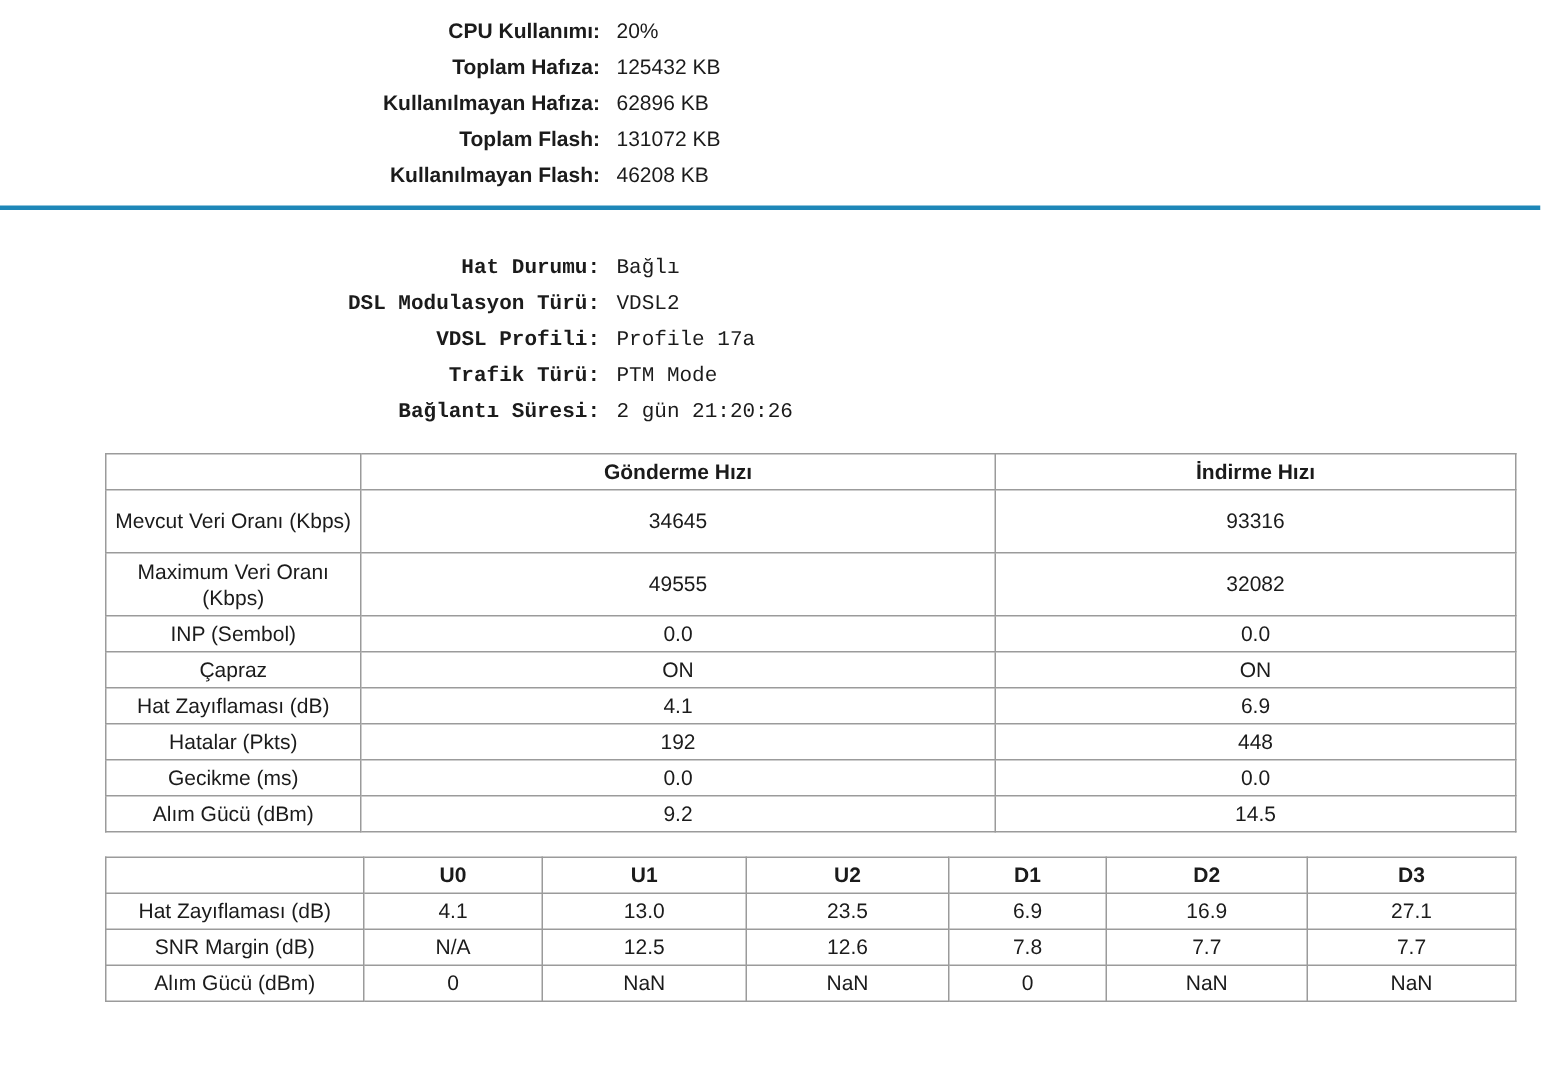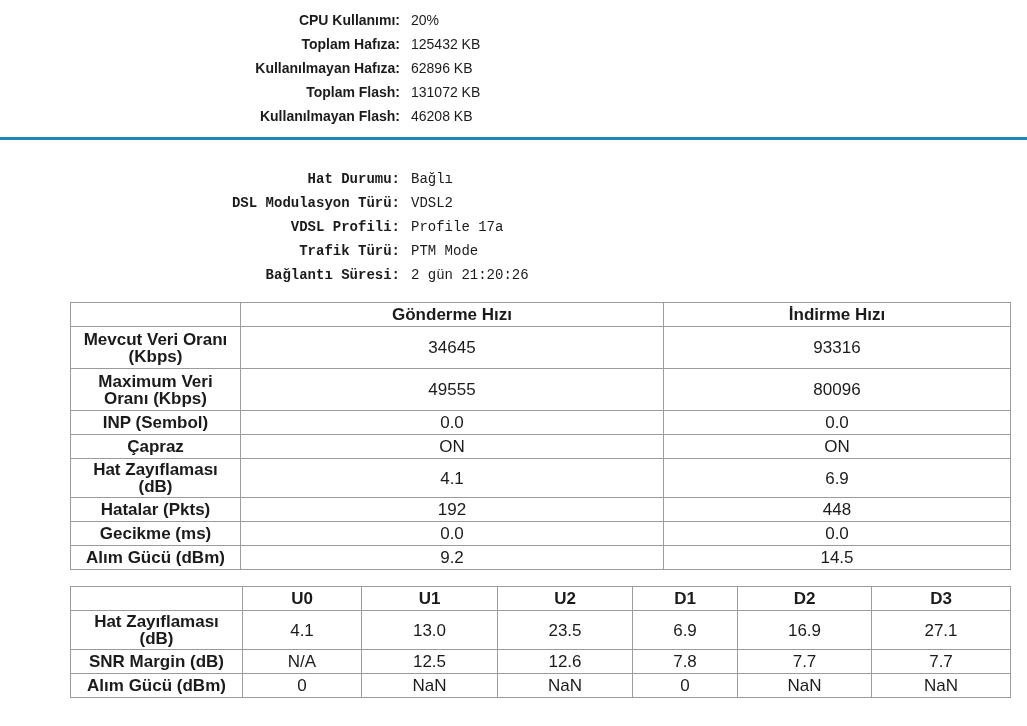--- a/index.html
+++ b/index.html
@@ -27,34 +27,34 @@
   .divider {
     margin-top: 9px;
     height: 3px;
     width: 1027px;
     background: #1e87b8;
   }
 
   table {
     border-collapse: collapse;
     table-layout: fixed;
-    font-size: 17px;
+    font-size: 14px;
     color: #1b1b1b;
   }
   th, td {
     border: 1px solid #9b9b9b;
     text-align: center;
     vertical-align: middle;
     padding: 2px 4px;
     line-height: 17px;
     overflow: hidden;
   }
   th { font-weight: bold; height: 24px; }
   td { height: 24px; }
-  td.row-label { font-weight: bold; margin-top: 28px; }
+  td.row-label { font-weight: normal; margin-top: 28px; }
   tr.tall td { height: 42px; }
 
   #rate-table { margin: 15px 0 0 70px; width: 940px; }
   #rate-table col.c0 { width: 170px; }
   #rate-table col.c1 { width: 423px; }
   #rate-table col.c2 { width: 347px; }
 
   #band-table { margin: 16px 0 0 70px; width: 940px; }
   #band-table col.b0 { width: 172px; }
   #band-table col.b1 { width: 119px; }
@@ -130,21 +130,21 @@
   </thead>
   <tbody>
     <tr class="tall">
       <td class="row-label">Mevcut Veri Oranı (Kbps)</td>
       <td>34645</td>
       <td>93316</td>
     </tr>
     <tr class="tall">
       <td class="row-label">Maximum Veri Oranı (Kbps)</td>
       <td>49555</td>
-      <td>80096</td>
+      <td>32082</td>
     </tr>
     <tr>
       <td class="row-label">INP (Sembol)</td>
       <td>0.0</td>
       <td>0.0</td>
     </tr>
     <tr>
       <td class="row-label">Çapraz</td>
       <td>ON</td>
       <td>ON</td>

